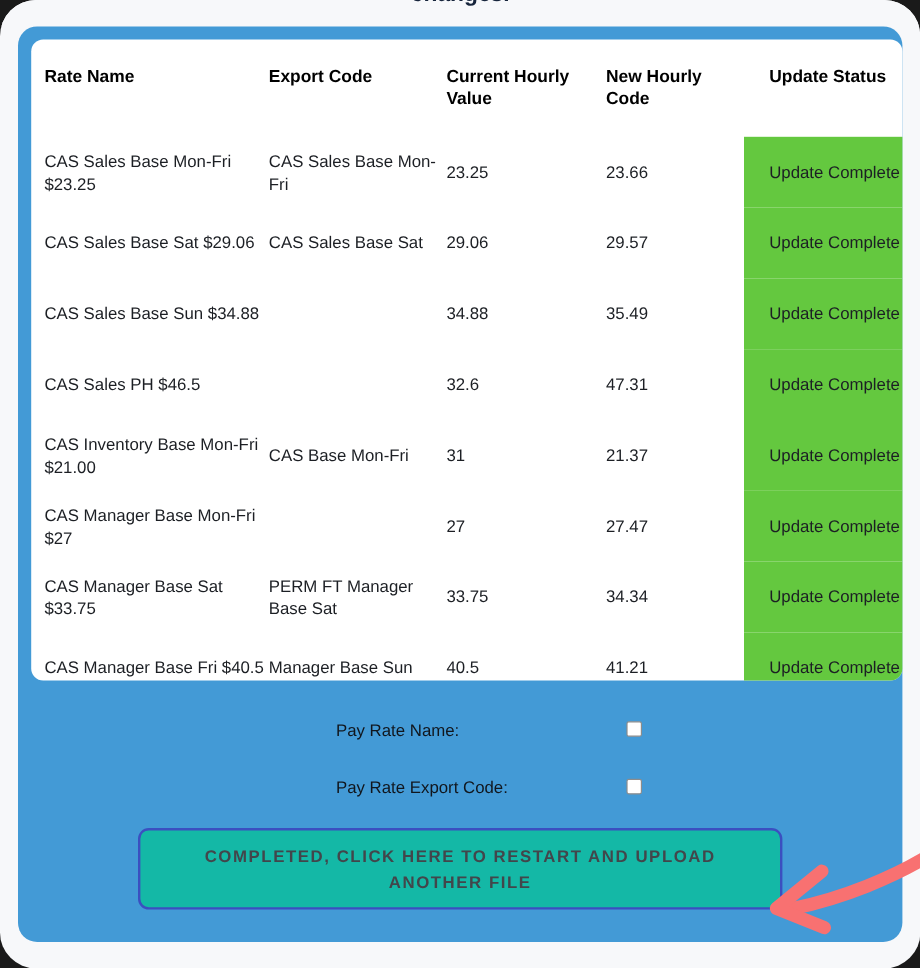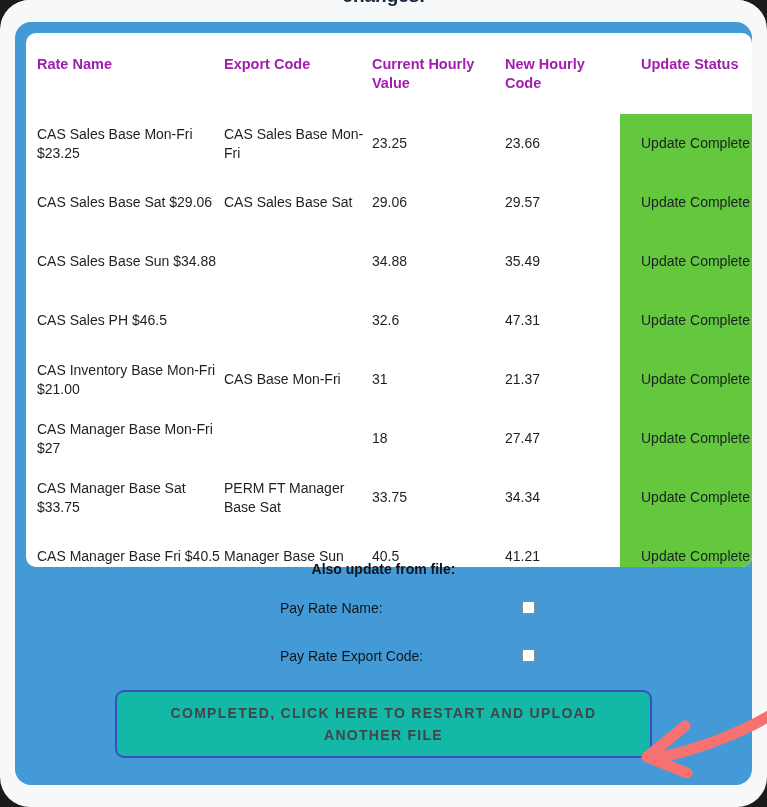--- a/index.html
+++ b/index.html
@@ -82,21 +82,21 @@
 
   table.rates {
     width: 100%;
     border-collapse: collapse;
     table-layout: fixed;
   }
   table.rates th {
     text-align: left;
     font-size: 14.5px;
     font-weight: bold;
-    color: #a21caf;
+    color: #000000;
     padding: 22px 0 22px 0;
     vertical-align: top;
     line-height: 1.28;
   }
   table.rates td {
     font-size: 14px;
     color: #1c1f24;
     vertical-align: middle;
     line-height: 1.32;
     height: 59px;
@@ -248,21 +248,21 @@
             <tr>
               <td class="col-name">CAS Inventory Base Mon-Fri $21.00</td>
               <td class="col-export">CAS Base Mon-Fri</td>
               <td class="col-current">31</td>
               <td class="col-new">21.37</td>
               <td class="col-status status-cell">Update Complete</td>
             </tr>
             <tr>
               <td class="col-name">CAS Manager Base Mon-Fri $27</td>
               <td class="col-export"></td>
-              <td class="col-current">18</td>
+              <td class="col-current">27</td>
               <td class="col-new">27.47</td>
               <td class="col-status status-cell">Update Complete</td>
             </tr>
             <tr>
               <td class="col-name">CAS Manager Base Sat $33.75</td>
               <td class="col-export">PERM FT Manager Base Sat</td>
               <td class="col-current">33.75</td>
               <td class="col-new">34.34</td>
               <td class="col-status status-cell">Update Complete</td>
             </tr>
@@ -270,21 +270,20 @@
               <td class="col-name">CAS Manager Base Fri $40.5</td>
               <td class="col-export">Manager Base Sun</td>
               <td class="col-current">40.5</td>
               <td class="col-new">41.21</td>
               <td class="col-status status-cell">Update Complete</td>
             </tr>
           </tbody>
         </table>
       </div>
 
-      <div id="also-update-title">Also update from file:</div>
 
       <div class="checkbox-row" id="row-pay-rate-name">
         <span class="cb-label">Pay Rate Name:</span>
         <span class="cb-box"></span>
       </div>
 
       <div class="checkbox-row" id="row-pay-rate-export">
         <span class="cb-label">Pay Rate Export Code:</span>
         <span class="cb-box"></span>
       </div>

